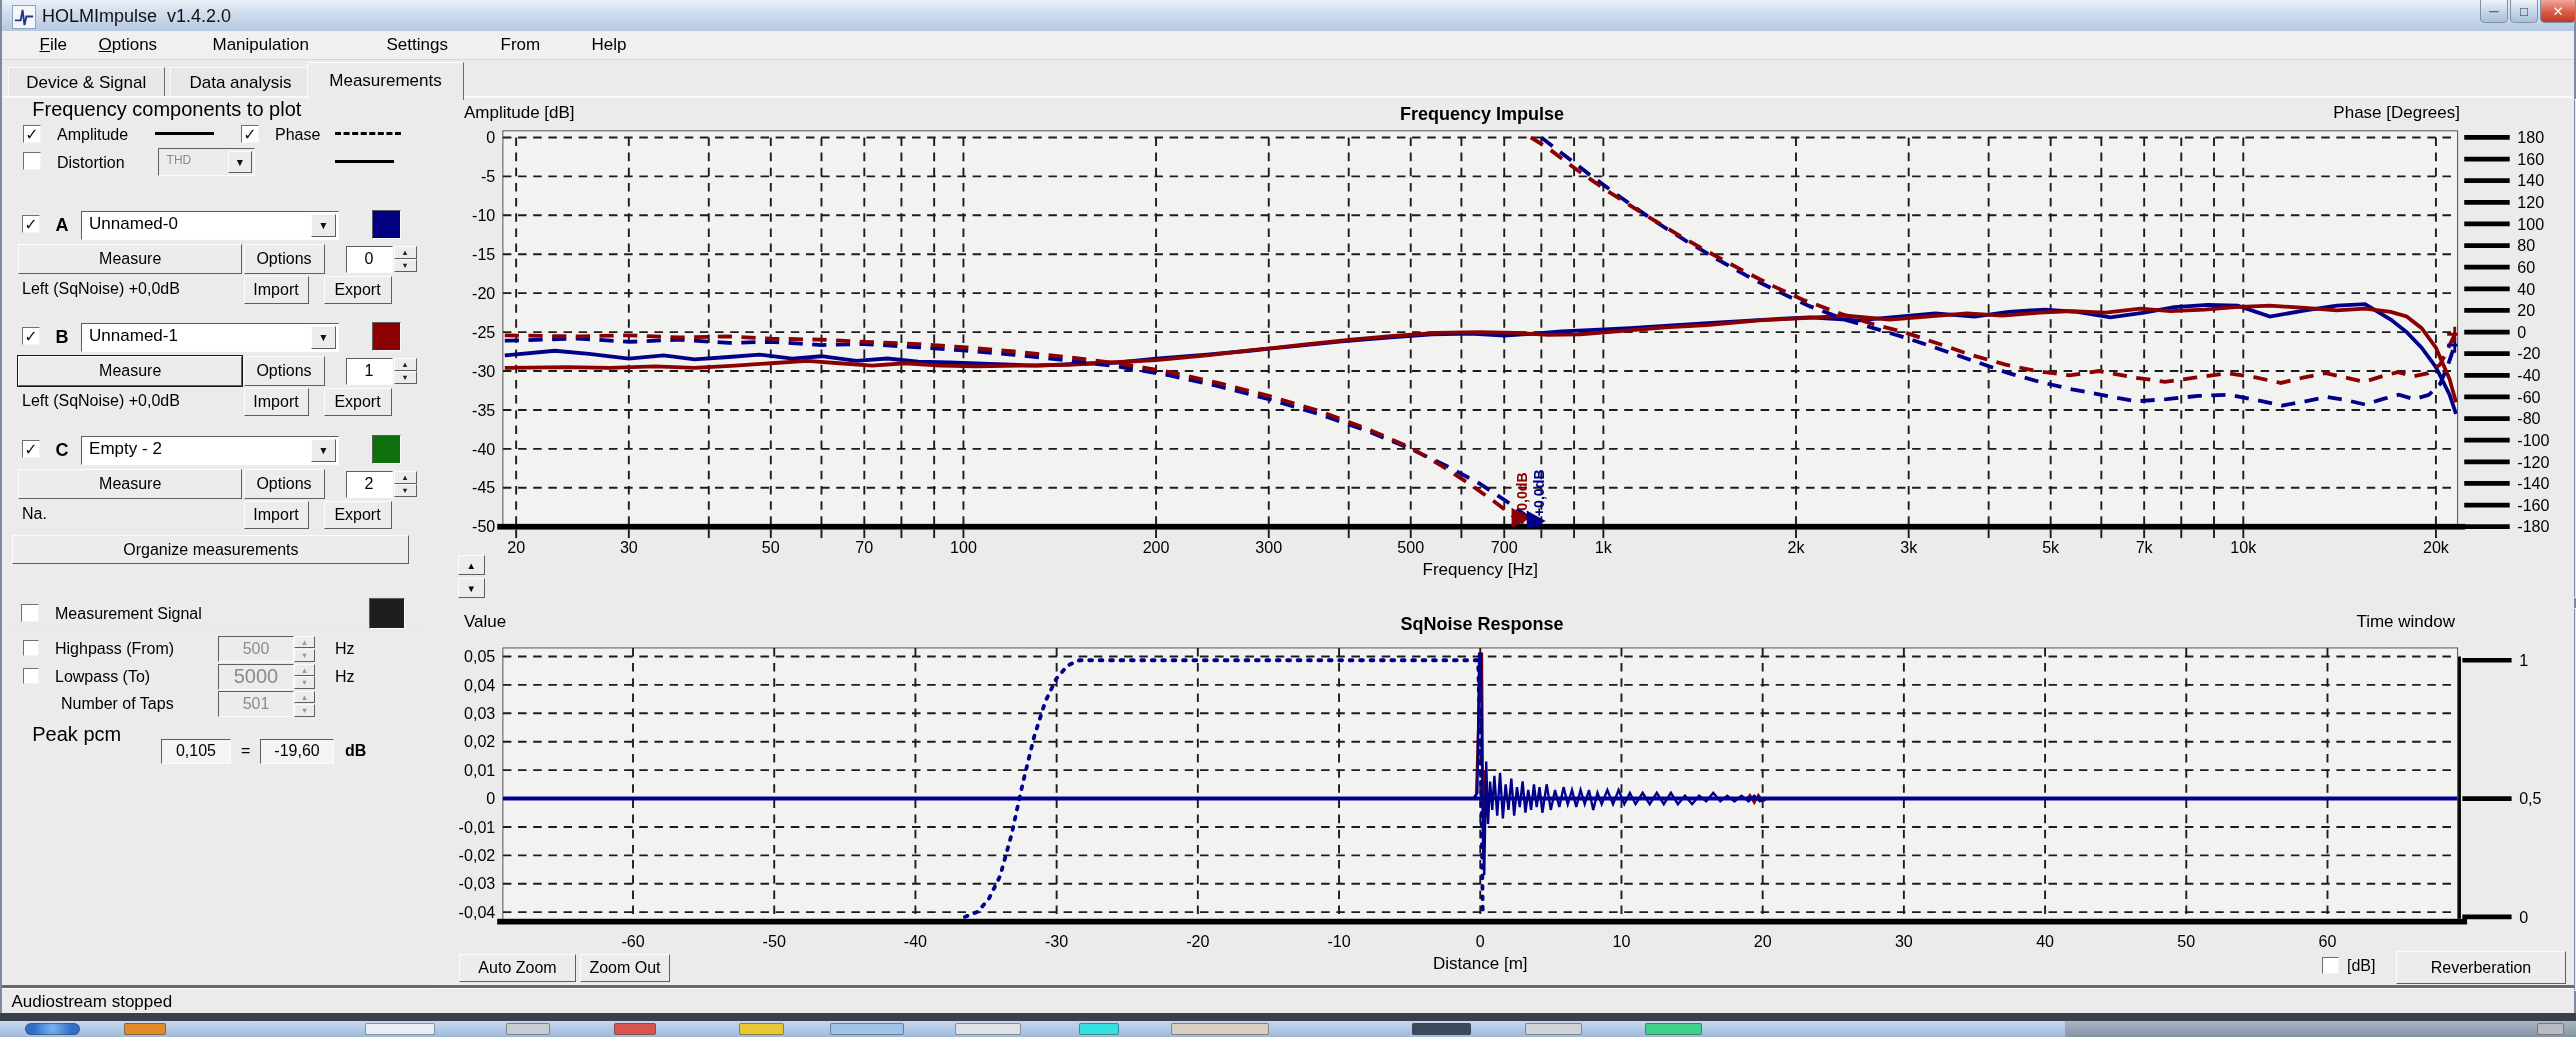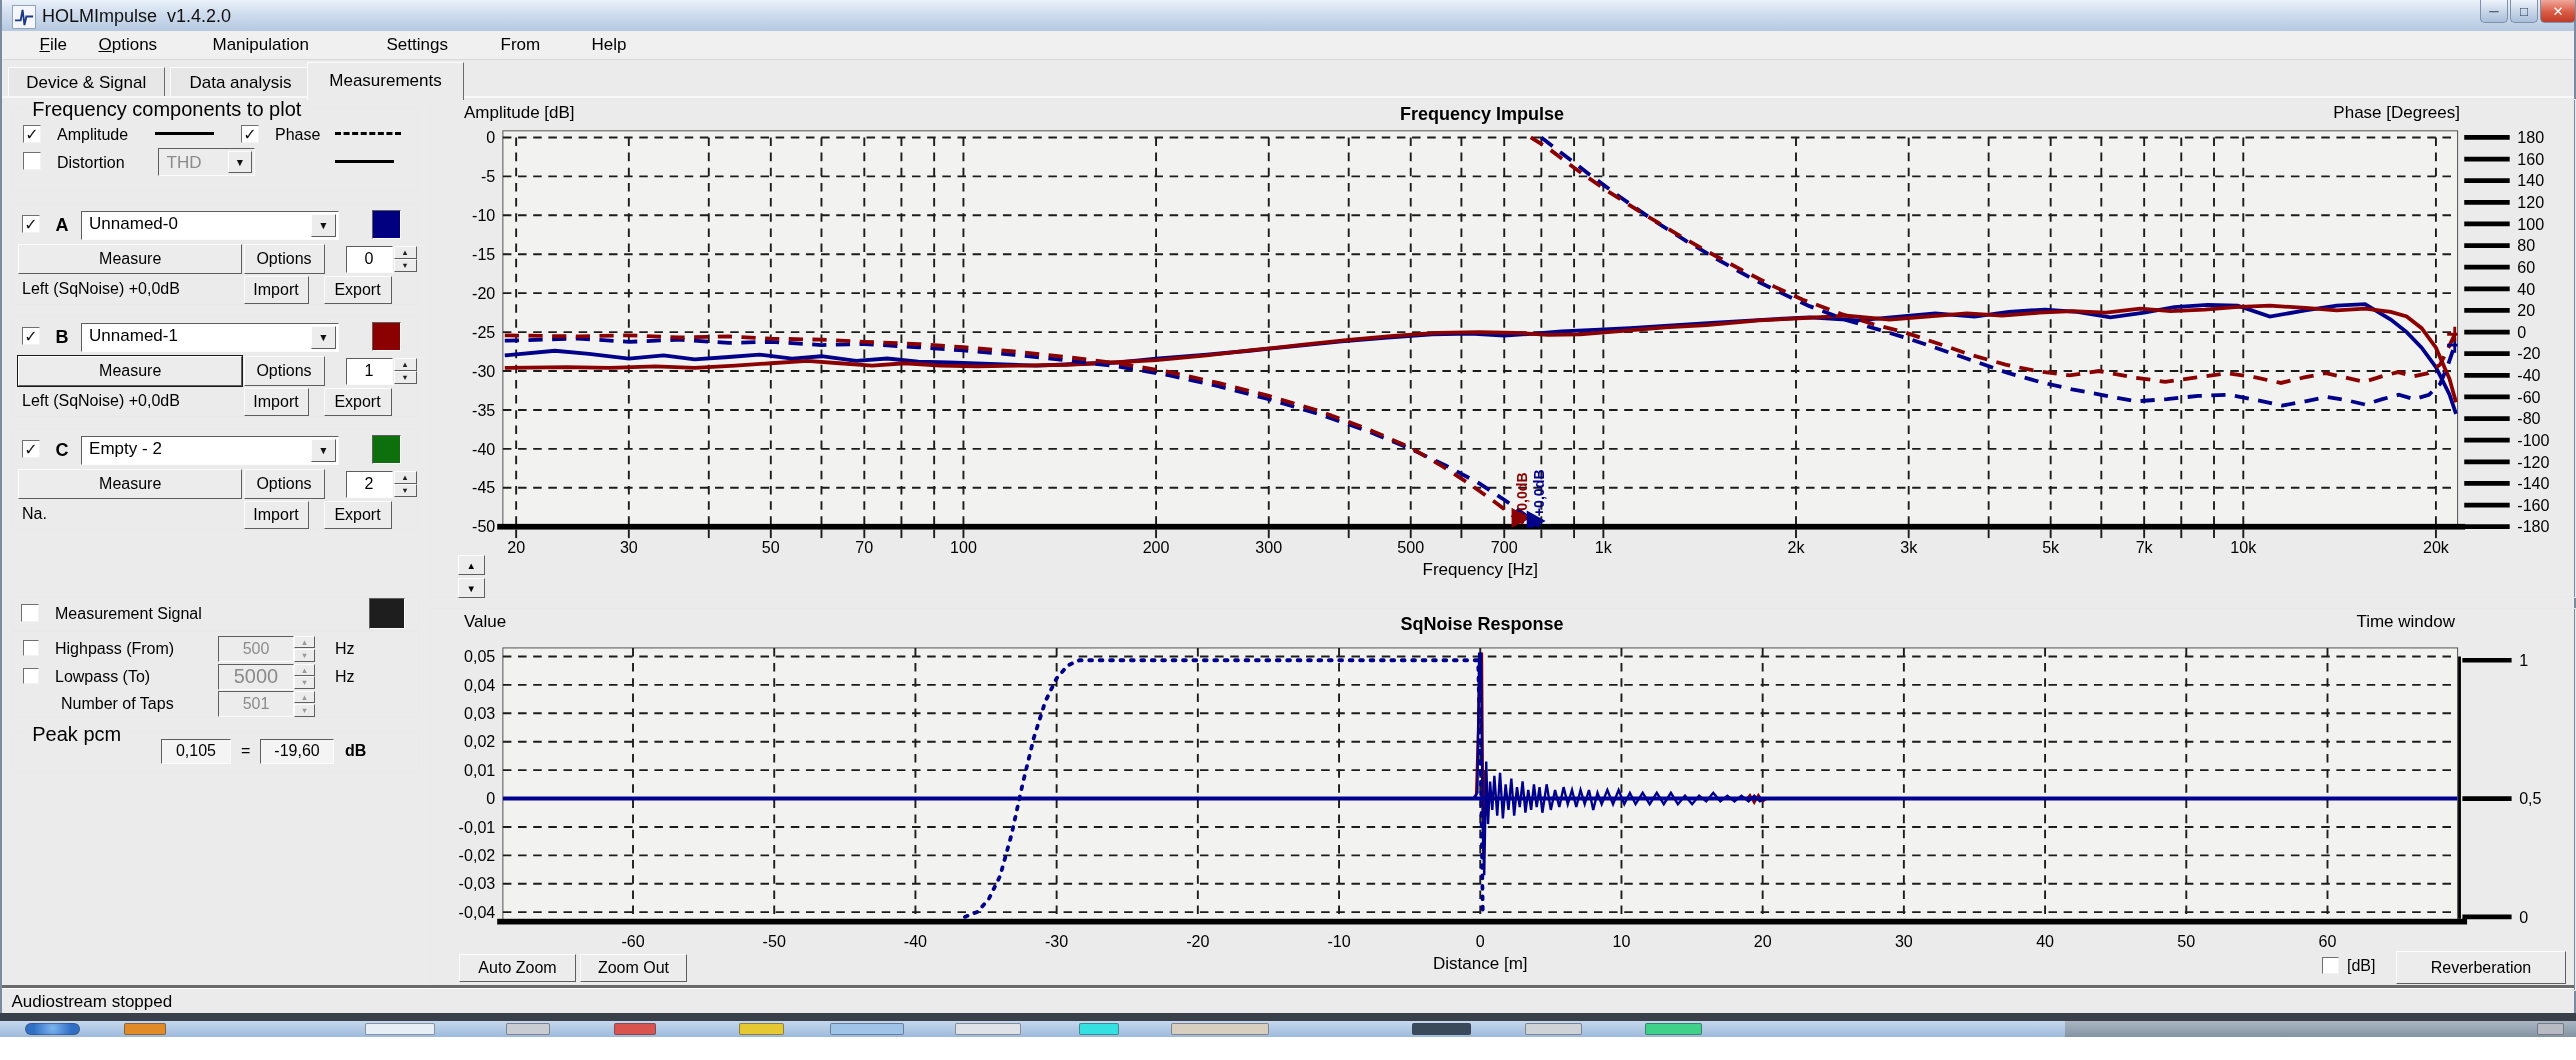--- a/index.html
+++ b/index.html
@@ -32,21 +32,21 @@
       border:1.9px solid;border-color:#6f6f6f #f2f2f2 #f2f2f2 #6f6f6f;
       display:flex;align-items:center;justify-content:center;font-size:16px;font-weight:bold;color:#101010;}
   .lbl{position:absolute;font-size:16px;white-space:nowrap;}
   .btn{position:absolute;box-sizing:border-box;background:#ececec;
        border:1.9px solid;border-color:#fcfcfc #5e5e5e #5e5e5e #fcfcfc;
        display:flex;align-items:center;justify-content:center;font-size:16px;cursor:default;}
   .btn.focused{outline:1.9px solid #191919;outline-offset:0px;}
   .sunken{position:absolute;box-sizing:border-box;background:#fff;
           border:1.9px solid;border-color:#5e5e5e #fcfcfc #fcfcfc #5e5e5e;}
   .disabled{background:#ececec !important;color:#8b8b8b !important;}
-  .combo-text{position:absolute;left:7.6px;top:3.8px;font-size:17px;white-space:nowrap;}
+  .combo-text{position:absolute;left:7.6px;top:3.8px;font-size:12px;white-space:nowrap;}
   .combo-arrow{position:absolute;right:1.9px;top:1.9px;bottom:1.9px;width:24.6px;background:#ececec;
         border:1.9px solid;border-color:#fcfcfc #5e5e5e #5e5e5e #fcfcfc;box-sizing:border-box;
         display:flex;align-items:center;justify-content:center;font-size:10.4px;color:#111;}
   .spinbtn{position:absolute;width:23px;height:13.3px;background:#ececec;box-sizing:border-box;
         border:1.9px solid;border-color:#fcfcfc #5e5e5e #5e5e5e #fcfcfc;
         display:flex;align-items:center;justify-content:center;font-size:7.6px;color:#222;}
   .swatch{position:absolute;box-sizing:border-box;border:1.9px solid;border-color:#5e5e5e #fcfcfc #fcfcfc #5e5e5e;}
   .linesample{position:absolute;height:0;border-top:3.8px solid #000;}
   .linesample.dashed{border-top-style:dashed;}
   #chart-svg{position:absolute;left:0;top:0;pointer-events:none;}
@@ -158,20 +158,21 @@
           <div class="btn" style="left:231px;top:39px;width:81px;height:30px;">Options</div>
           <div class="sunken" style="left:333px;top:41px;width:47px;height:26.5px;display:flex;align-items:center;justify-content:center;font-size:16px;">2</div>
           <div class="spinbtn" style="left:381px;top:41px;">▲</div>
           <div class="spinbtn" style="left:381px;top:54px;">▼</div>
           <div class="lbl" style="left:9.5px;top:75px;">Na.</div>
           <div class="btn" style="left:231px;top:71px;width:65px;height:28px;">Import</div>
           <div class="btn" style="left:311px;top:71px;width:68px;height:28px;">Export</div>
         </div>
       </div>
 
+    <div class="btn" style="left:10.4px;top:535px;width:397px;height:29px;">Organize measurements</div>
 
     <div class="etched abs" style="left:9.5px;top:597px;width:407px;height:34px;"></div>
     <div class="cb" style="left:19px;top:604px;"></div>
     <div class="lbl" style="left:53px;top:605px;">Measurement Signal</div>
     <div class="swatch" id="signal-swatch" style="left: 367px; top: 598px; width: 36px; height: 31px; background: rgb(30, 30, 30);"></div>
     <div class="etched abs" style="left:9.5px;top:631px;width:407px;height:87px;"></div>
     <div id="signal-rows">
         <div class="cb" style="left:21px;top:640px;width:16px;height:16px;"></div>
         <div class="lbl" style="left:53px;top:640px;">Highpass (From)</div>
         <div class="sunken disabled" style="left:216px;top:636px;width:76px;height:25.6px;display:flex;align-items:center;justify-content:center;font-size:16px;">500</div>
@@ -205,21 +206,21 @@
     <div class="axislabel" style="left:2226px;top:103px;width:232px;text-align:right;">Phase [Degrees]</div>
 
     <div class="axislabel" style="left:462px;top:612px;">Value</div>
     <div class="charttitle" style="left:1338px;top:614px;width:284px;text-align:center;">SqNoise Response</div>
     <div class="axislabel" style="left:2226px;top:612px;width:227px;text-align:right;">Time window</div>
 
     <div class="btn" style="left:456px;top:555px;width:26.5px;height:20px;font-size:9.5px;">▲</div>
     <div class="btn" style="left:456px;top:578px;width:26.5px;height:20px;font-size:9.5px;">▼</div>
 
     <div class="btn" style="left:457px;top:954px;width:117px;height:28px;">Auto Zoom</div>
-    <div class="btn" style="left:578px;top:954px;width:107px;height:28px;">Zoom Out</div>
+    <div class="btn" style="left:578px;top:954px;width:90px;height:28px;">Zoom Out</div>
     <div class="cb" style="left:2320px;top:957px;width:17px;height:17px;"></div>
     <div class="lbl" style="left:2345px;top:957px;">[dB]</div>
     <div class="btn" style="left:2394px;top:951px;width:170px;height:33px;">Reverberation</div>
 
     <div id="statusbar-sep"></div>
     <div id="status-text">Audiostream stopped</div>
   </div>
 
   <div id="bottom-band"></div>
   <div id="taskbar"></div>

